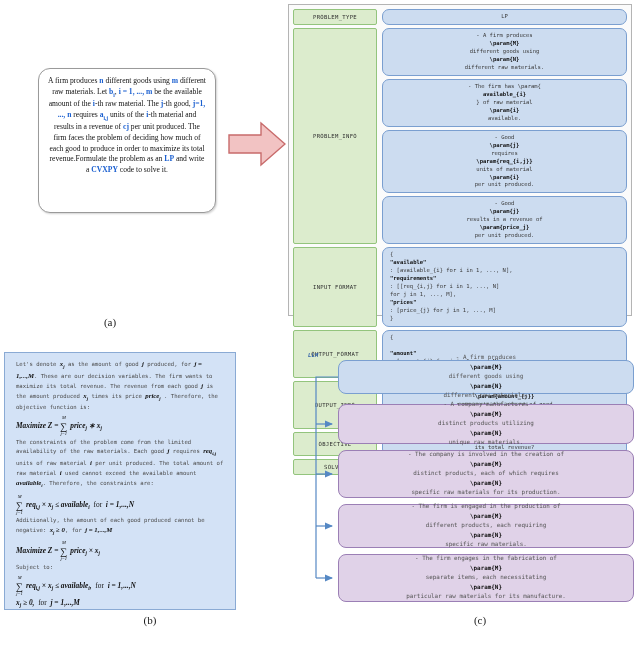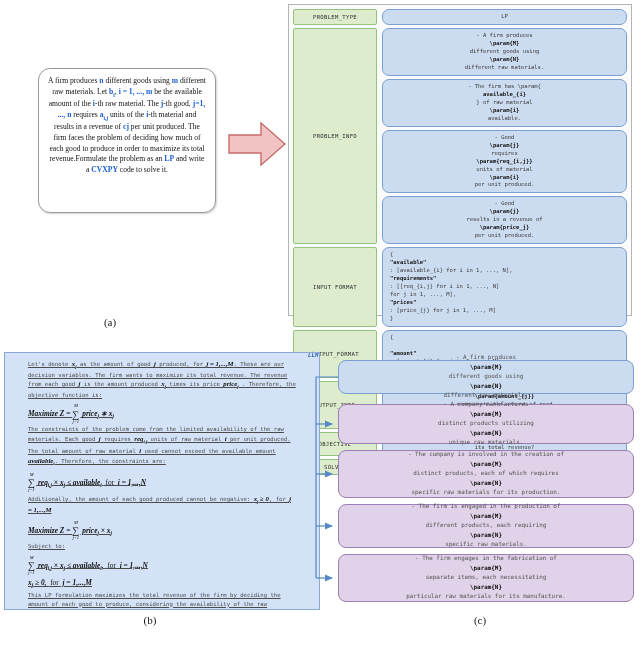--- a/index.html
+++ b/index.html
@@ -118,31 +118,30 @@
   .bubble.code {
     text-align: left;
     padding: 3px 7px;
   }
   .bubble b { color: #101010; font-weight: bold; }
 
   
   #panel-b {
     position: absolute;
     left: 4px; top: 352px;
-    width: 316px; height: 258px;
+    width: 232px; height: 258px;
     background: #d3e2f6;
     border: 1px solid #8aaad4;
     box-sizing: border-box;
-    padding: 6px 23px;
+    padding: 6px 11px;
     font-family: "DejaVu Sans Mono", monospace;
     font-size: 5.6px;
     line-height: 1.52;
     color: #4a4a4a;
     overflow: hidden;
-    text-decoration: underline;
   }
   #panel-b p { margin: 0 0 5px 0; }
   #panel-b .mathline {
     font-family: "Liberation Serif", serif;
     font-style: italic;
     font-weight: bold;
     font-size: 7.4px;
     color: #111;
     margin: 1px 0 1px 0;
     line-height: 1.5;

